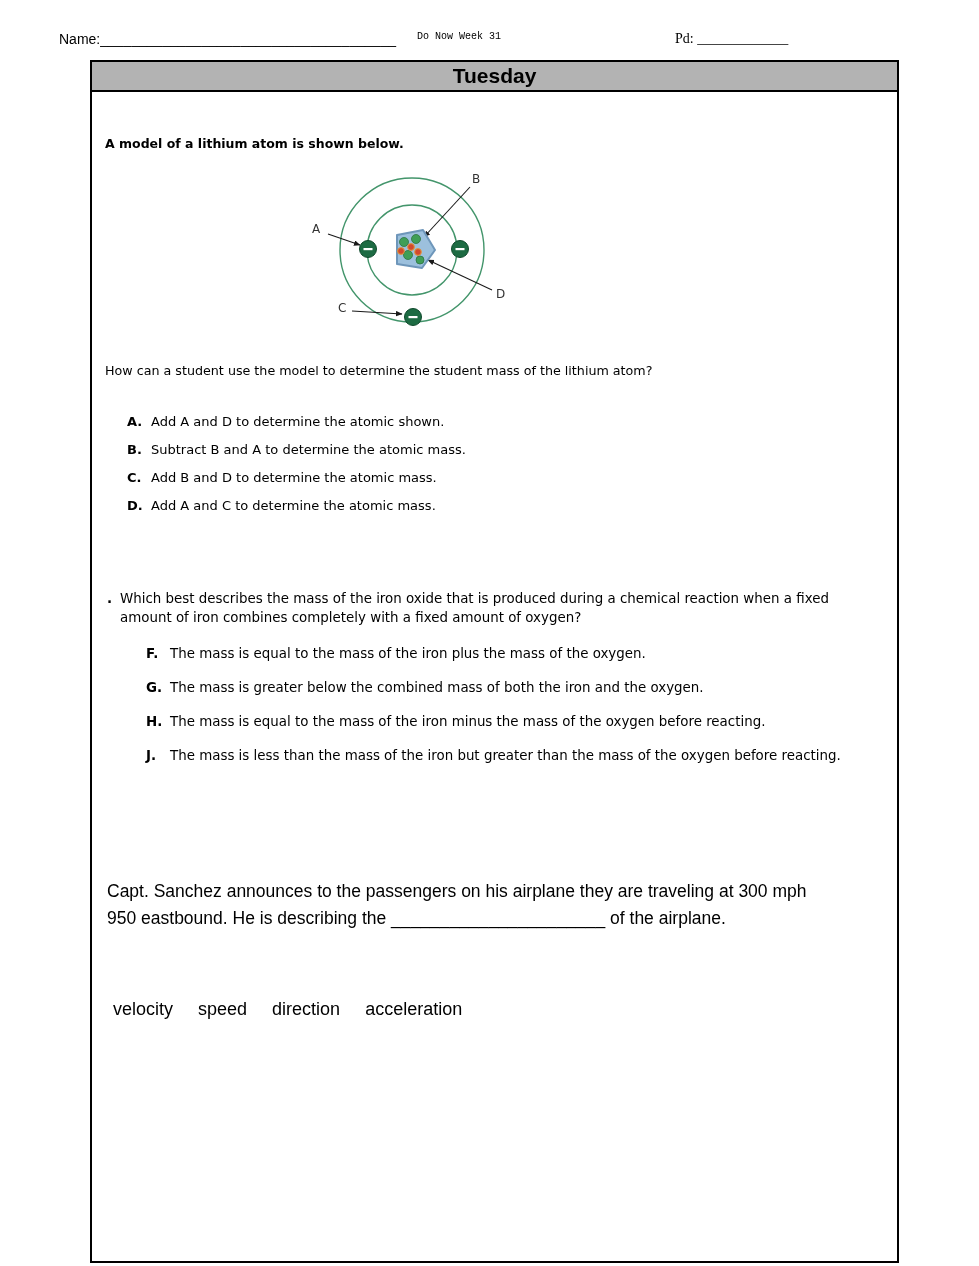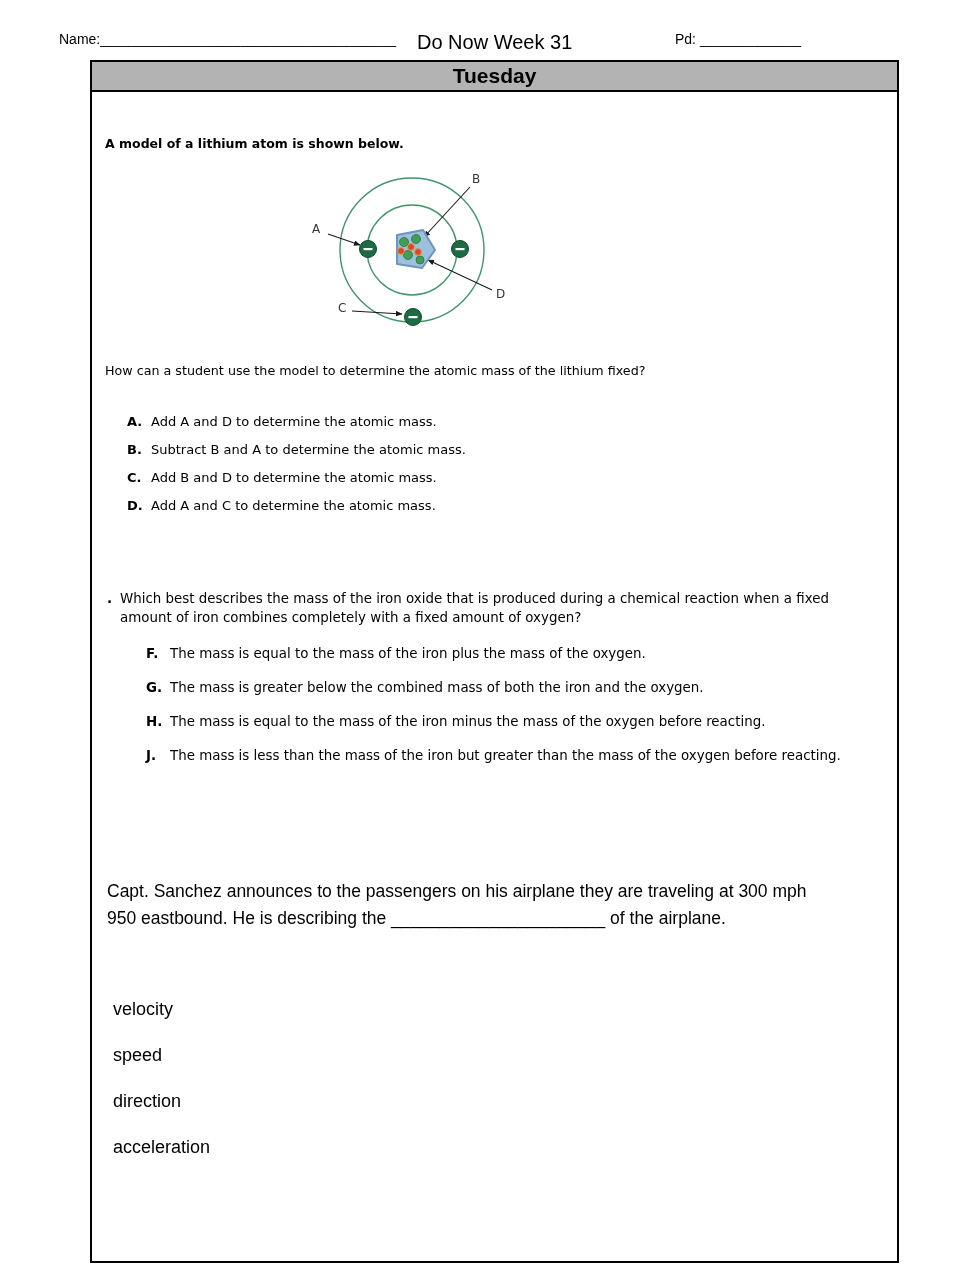--- a/index.html
+++ b/index.html
@@ -7,22 +7,22 @@
   .page {
     position: relative;
     width: 979px;
     height: 1266px;
     background: #ffffff;
     color: #000;
     font-family: "DejaVu Sans", "Liberation Sans", sans-serif;
     overflow: hidden;
   }
   .hdr-name   { position: absolute; left: 59px;  top: 31px; font-size: 14px; font-family: "Liberation Sans", sans-serif; }
-  .hdr-title  { position: absolute; left: 417px; top: 31px; font-size: 20px; font-family: Liberation Sans, sans-serif; }
-  .hdr-pd     { position: absolute; left: 675px; top: 31px; font-size: 14px; font-family: Liberation Sans, sans-serif; }
+  .hdr-title  { position: absolute; left: 417px; top: 31px; font-size: 10px; font-family: Liberation Mono, monospace; }
+  .hdr-pd     { position: absolute; left: 675px; top: 31px; font-size: 14px; font-family: Liberation Serif, serif; }
 
   .sheet {
     position: absolute; left: 90px; top: 60px;
     width: 809px; height: 1203px;
     border: 2px solid #000;
     background: #fff;
   }
   .banner {
     height: 30px;
     border-bottom: 2px solid #000;
@@ -55,21 +55,21 @@
   }
 
   .q3 {
     position: absolute; left: 15px; top: 816px; width: 718px;
     font-family: "Liberation Sans", sans-serif;
     font-size: 17.5px; line-height: 1.52;
   }
 
   .optlist {
     position: absolute; left: 21px; top: 937px;
-    display: flex; flex-direction: column; gap: 25px;
+    display: flex; flex-direction: row; gap: 25px;
     font-family: "Liberation Sans", sans-serif;
     font-size: 18px;
   }
   .optlist .opt:nth-child(n+2) { }
 
   .proton  { fill: #d2492f; stroke: #e09a3e; stroke-width: 1; }
   .neutron { fill: #3f9e57; stroke: #2d7340; stroke-width: 0.8; }
   .diag-label { font-size: 12px; fill: #333; font-family: "DejaVu Sans", sans-serif; }
 </style>
 </head>
@@ -127,26 +127,26 @@
         <circle cx="111" cy="152" r="8.5" fill="#1d6b43" stroke="#0f4a2c" stroke-width="1"></circle>
         <rect x="106.5" y="151" width="9" height="2.2" fill="#ffffff"></rect>
       </g>
 
       <text class="diag-label" x="10" y="68">A</text>
       <text class="diag-label" x="170" y="18">B</text>
       <text class="diag-label" x="36" y="147">C</text>
       <text class="diag-label" x="194" y="133">D</text>
     </svg>
 
-    <div class="q1q">How can a student use the model to determine the atomic mass of the lithium fixed?</div>
+    <div class="q1q">How can a student use the model to determine the student mass of the lithium atom?</div>
 
     <div class="choices1">
       <div class="choice">
         <span class="lt">A.</span>
-        <span>Add A and D to determine the atomic mass.</span>
+        <span>Add A and D to determine the atomic shown.</span>
       </div>
       <div class="choice">
         <span class="lt">B.</span>
         <span>Subtract B and A to determine the atomic mass.</span>
       </div>
       <div class="choice">
         <span class="lt">C.</span>
         <span>Add B and D to determine the atomic mass.</span>
       </div>
       <div class="choice">

